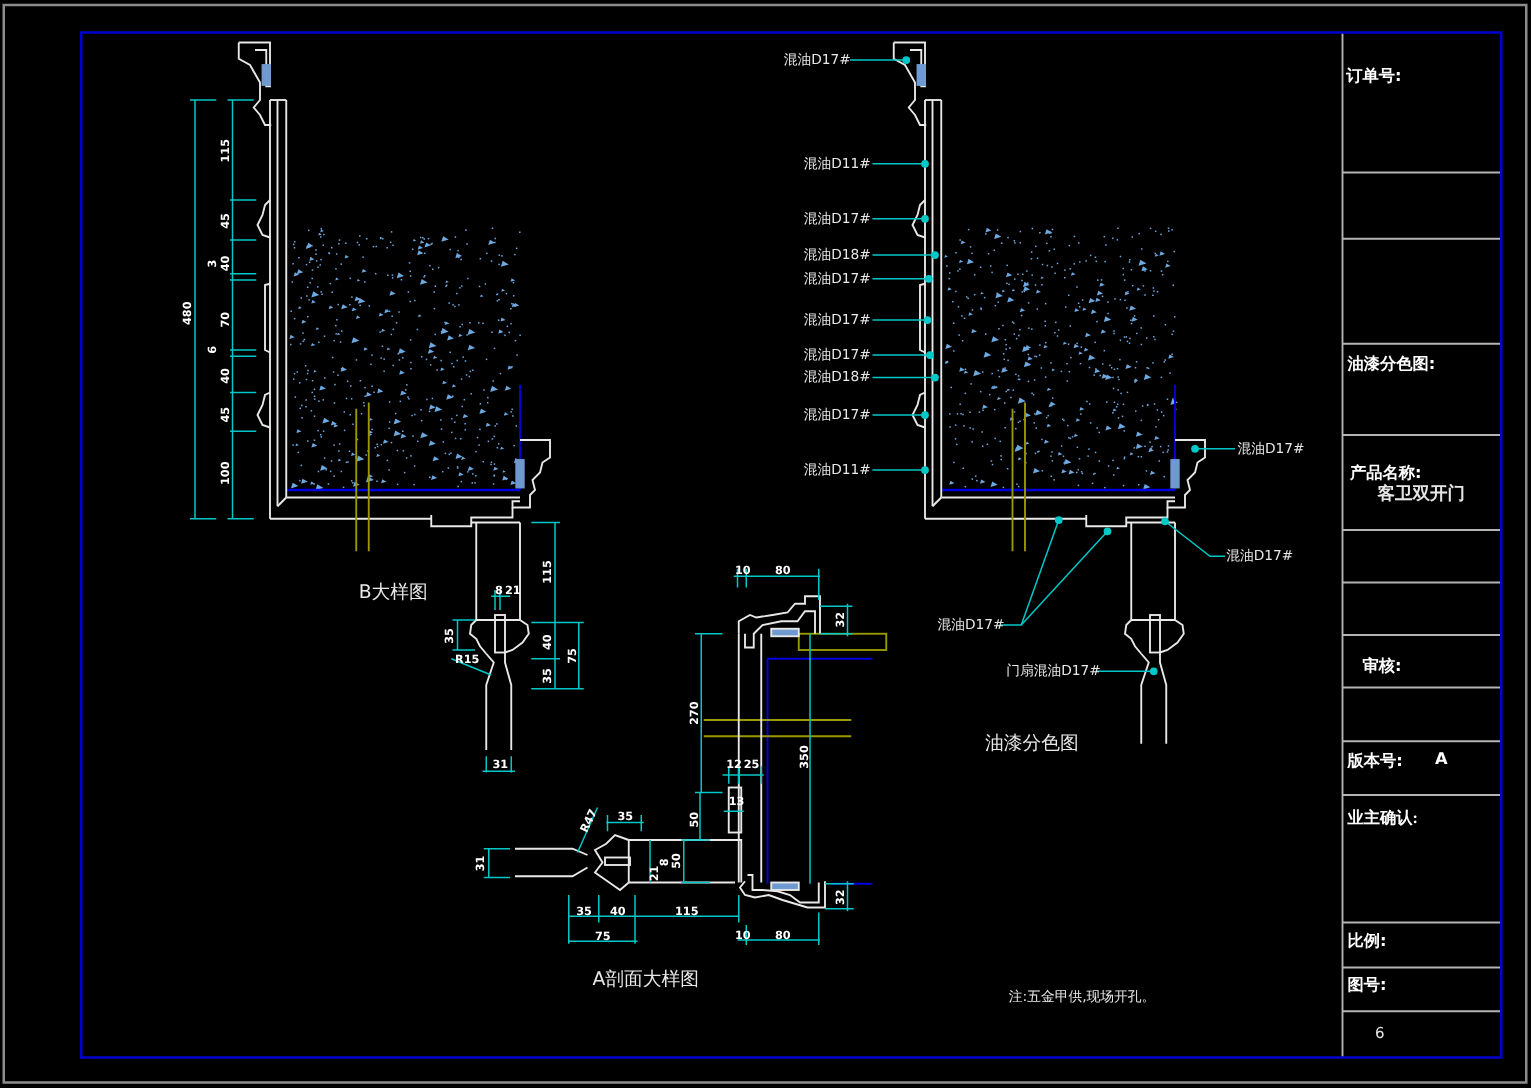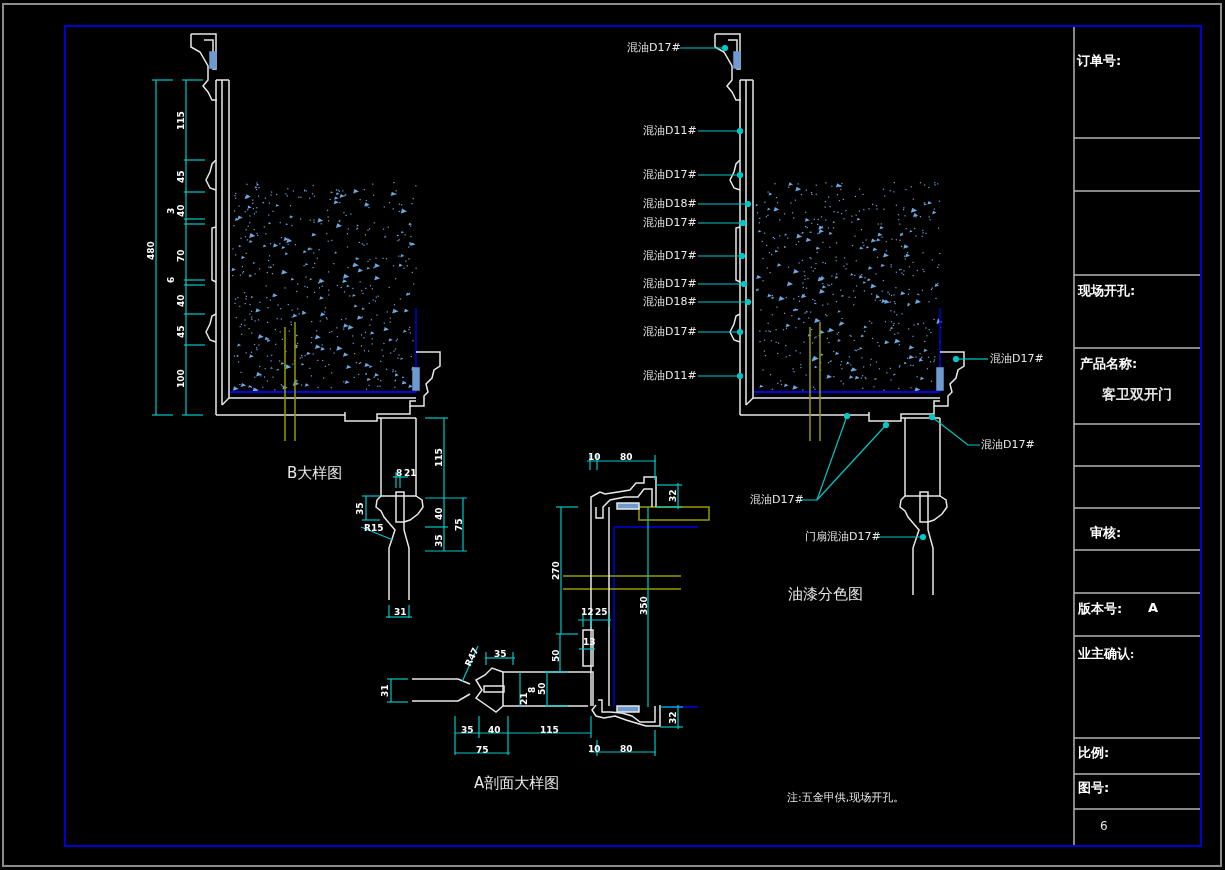--- a/index.html
+++ b/index.html
@@ -4,21 +4,21 @@
 <style>
   html, body { margin:0; padding:0; background:#000; }
   body { width:1225px; height:870px; overflow:hidden; position:relative; font-family:"DejaVu Sans", sans-serif; }
   #canvas { position:absolute; left:0; top:0; }
   .tb-label { position:absolute; color:#fff; font-weight:bold; font-size:13px; white-space:nowrap; font-family:"DejaVu Sans", sans-serif; }
   .tb-value { position:absolute; color:#e6e6e6; font-size:14px; white-space:nowrap; font-family:"DejaVu Sans", sans-serif; }
   .ann { position:absolute; color:#e8e8e8; font-size:11px; white-space:nowrap; font-family:"DejaVu Sans", sans-serif; line-height:12px; }
   .title { position:absolute; color:#e8e8e8; font-size:15px; white-space:nowrap; font-family:"DejaVu Sans", sans-serif; }
   .dim { position:absolute; color:#fff; font-size:9px; font-weight:bold; white-space:nowrap; font-family:"DejaVu Sans", sans-serif; line-height:10px; }
   .dim.v { transform:rotate(-90deg); transform-origin:left top; }
-  .note { position:absolute; color:#e8e8e8; font-size:11px; white-space:nowrap; font-family:"DejaVu Sans", sans-serif; }
+  .note { position:absolute; color:#e8e8e8; font-size:11px; white-space:nowrap; font-family:"DejaVu Sans", sans-serif;margin-left:20px; }
 </style>
 </head>
 <body>
 
 <svg id="canvas" width="1225" height="870">
 
   <rect x="3" y="4" width="1218" height="862" fill="none" stroke="#8c8c8c" stroke-width="2"></rect>
 
   <rect x="65" y="26" width="1136" height="820" fill="none" stroke="#0000d0" stroke-width="2"></rect>
 
@@ -1290,22 +1290,22 @@
       <line x1="597" y1="740" x2="597" y2="756"></line>
       <line x1="655" y1="730" x2="655" y2="756"></line>
       <line x1="660" y1="707" x2="683" y2="707"></line>
       <line x1="660" y1="727" x2="683" y2="727"></line>
       <line x1="678" y1="705" x2="678" y2="729"></line>
     </g>
   </g>
 </svg>
 
 <div class="tb-label" style="left:1077px; top:52px;">订单号:</div>
-<div class="tb-label" style="left:1078px; top:282px;">现场开孔:</div>
-<div class="tb-label" style="left:1080px; top:355px;">产品名称:</div>
+<div class="tb-label" style="left:1078px; top:282px;">油漆分色图:</div>
+<div class="tb-label" style="left:1080px; top:369px;">产品名称:</div>
 <div class="tb-value" style="left:1102px; top:386px;font-weight:bold;">客卫双开门</div>
 <div class="tb-label" style="left:1090px; top:524px;">审核:</div>
 <div class="tb-label" style="left:1078px; top:600px;text-align:right;">版本号:</div>
 <div class="tb-label" style="left:1148px; top:600px;">A</div>
 <div class="tb-label" style="left:1078px; top:645px;font-family:Liberation Serif, serif;">业主确认:</div>
 <div class="tb-label" style="left:1078px; top:744px;">比例:</div>
 <div class="tb-label" style="left:1078px; top:779px;">图号:</div>
 <div class="tb-value" style="left:1100px; top:819px; font-size:12px;">6</div>
 
 <div class="title" style="left:287px; top:464px;">B大样图</div>

